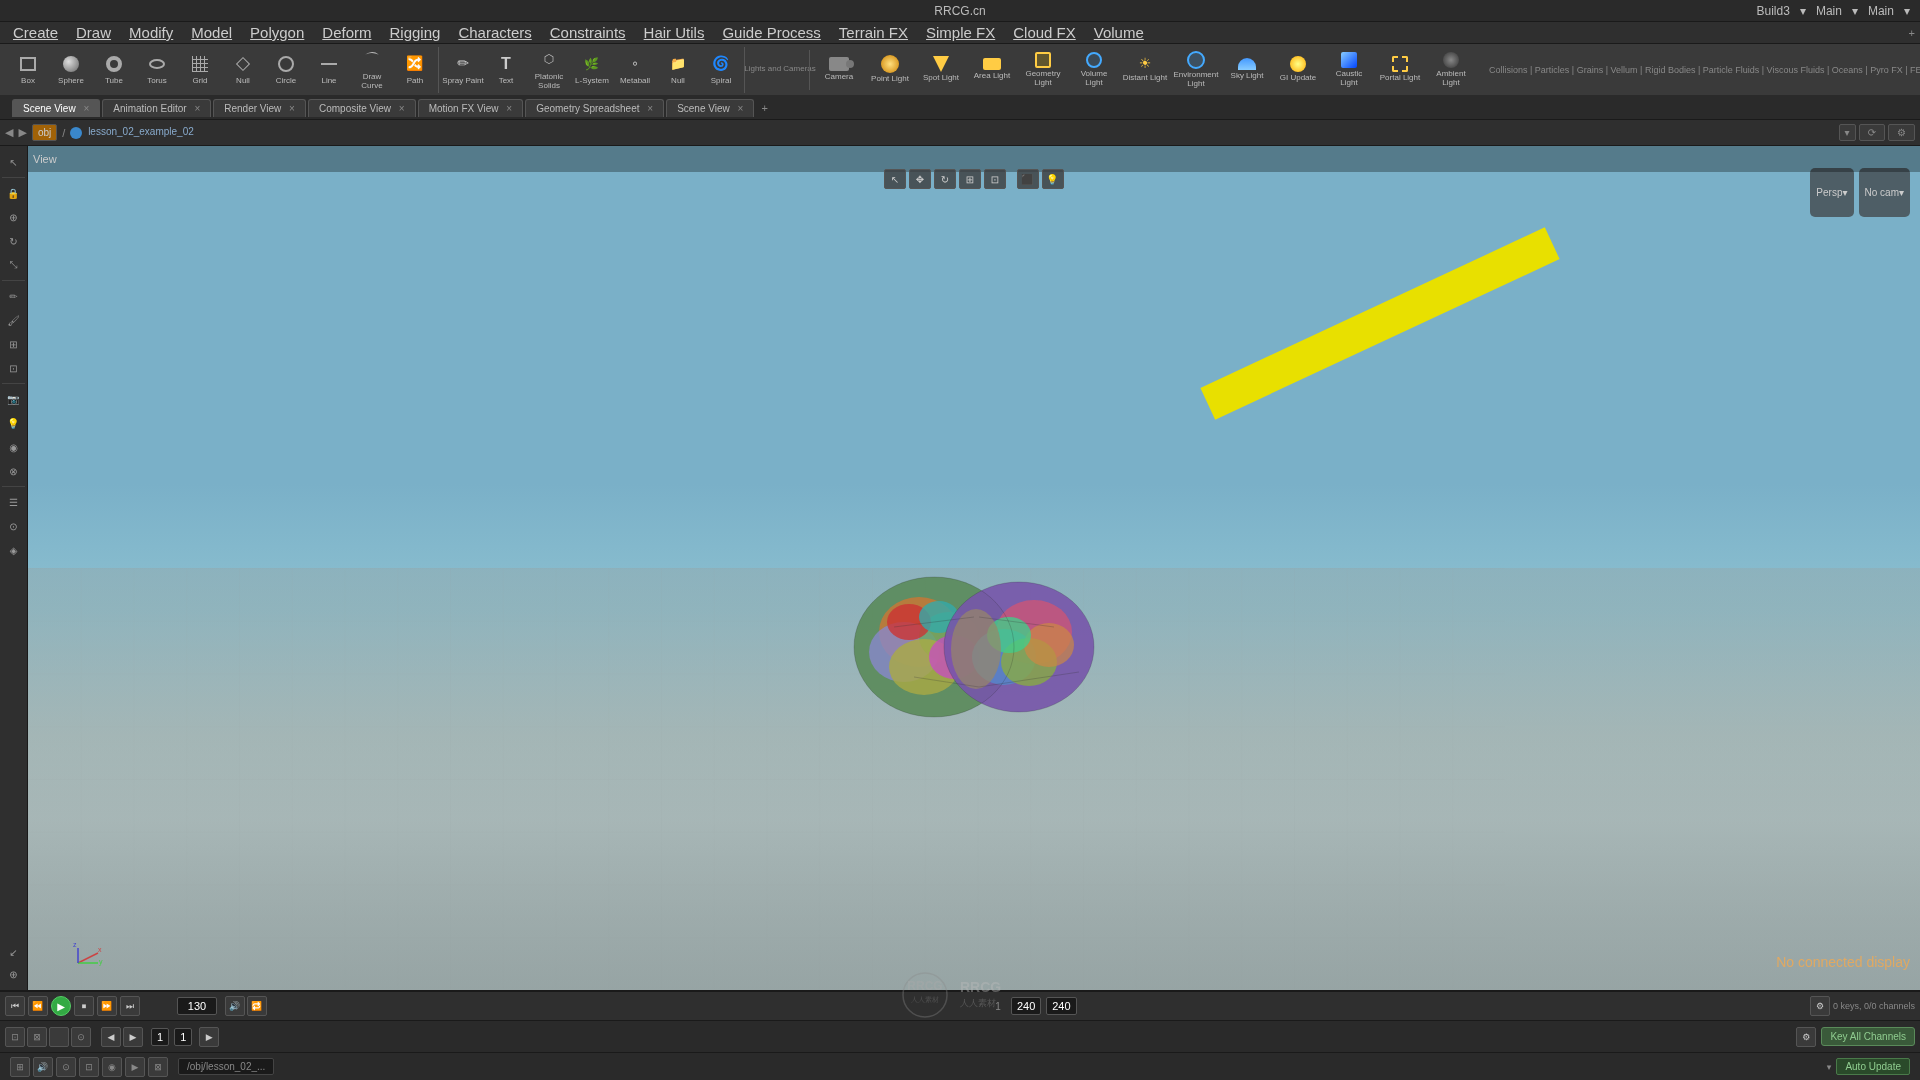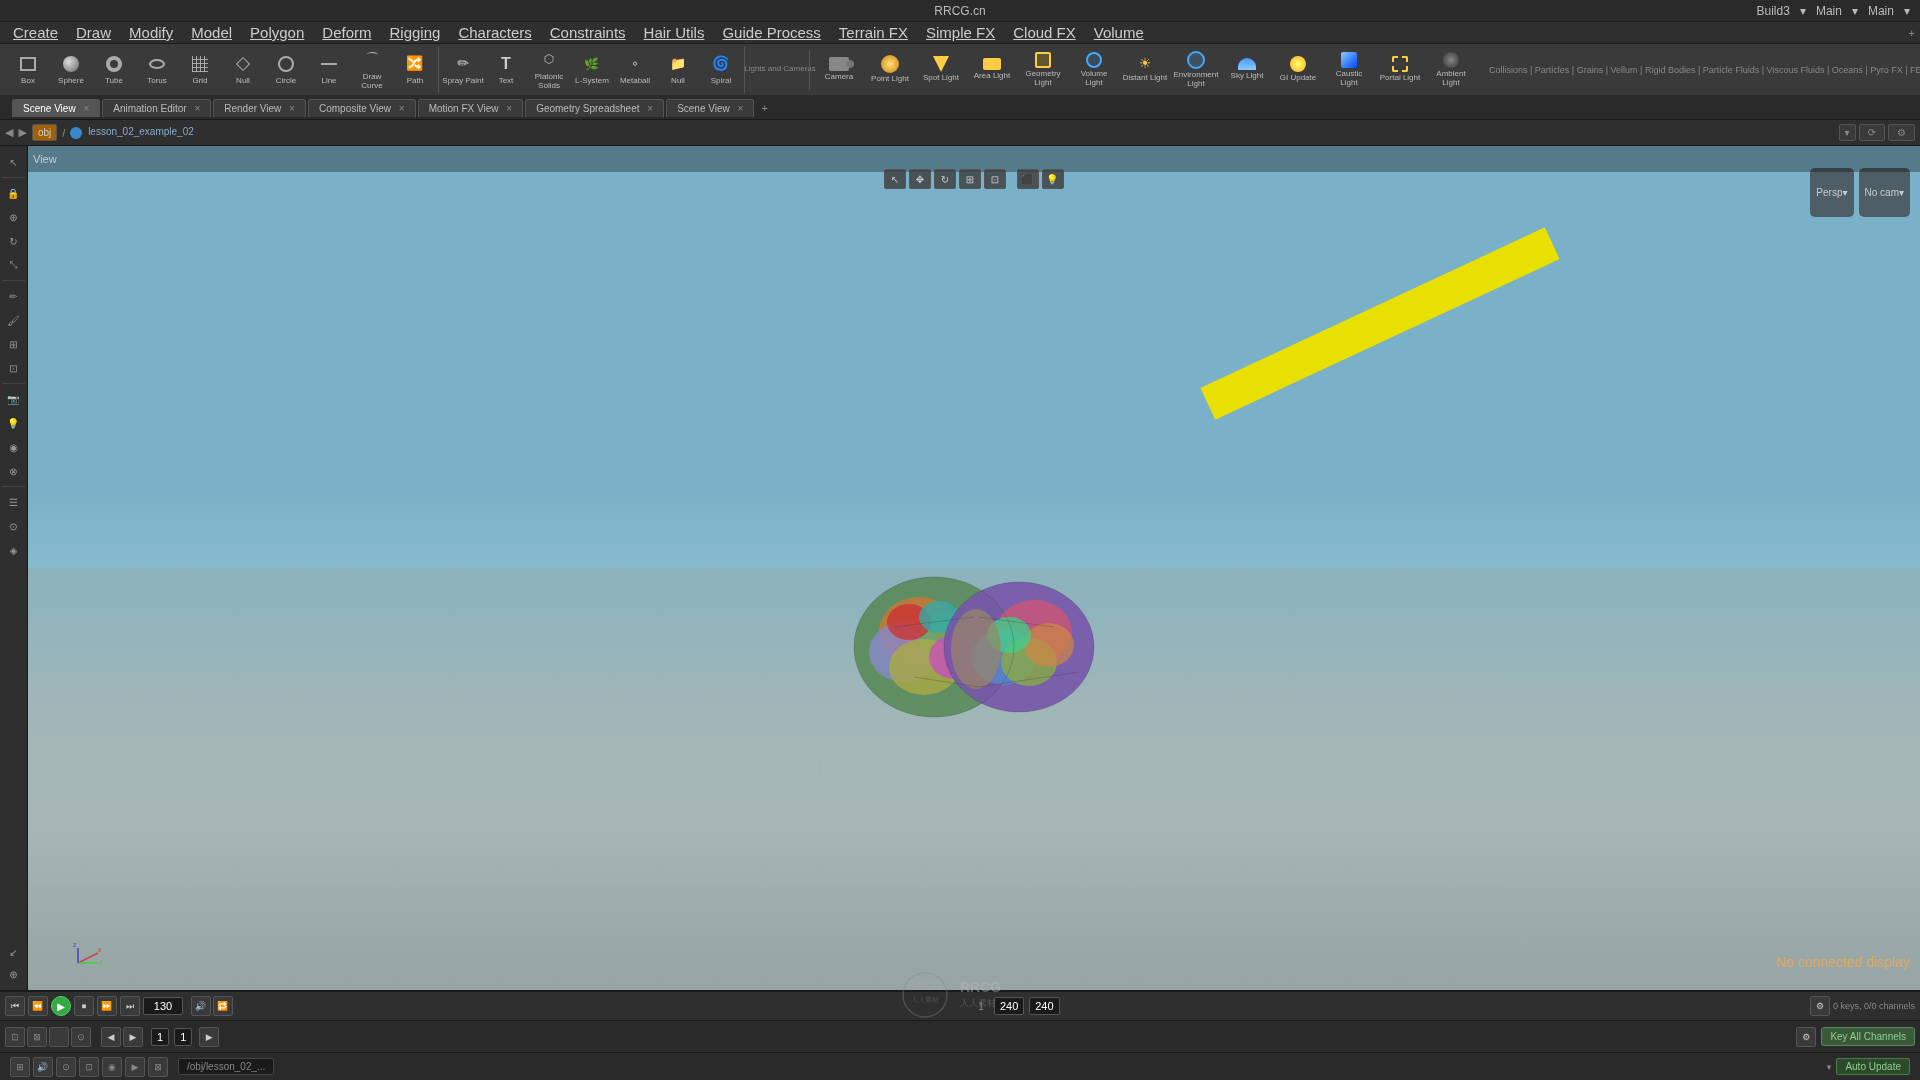--- a/index.html
+++ b/index.html
@@ -391,20 +391,21 @@
     
     #frame-display {
       background: #1a1a1a;
       border: 1px solid #555;
       border-radius: 2px;
       padding: 2px 8px;
       color: #fff;
       font-size: 11px;
       min-width: 40px;
       text-align: center;
+      margin-left: 34px;
     }
 
     
     .record-btn {
       width: 20px;
       height: 20px;
       border-radius: 50%;
       background: #cc3333;
       border: 1px solid #ff5555;
       cursor: pointer;

